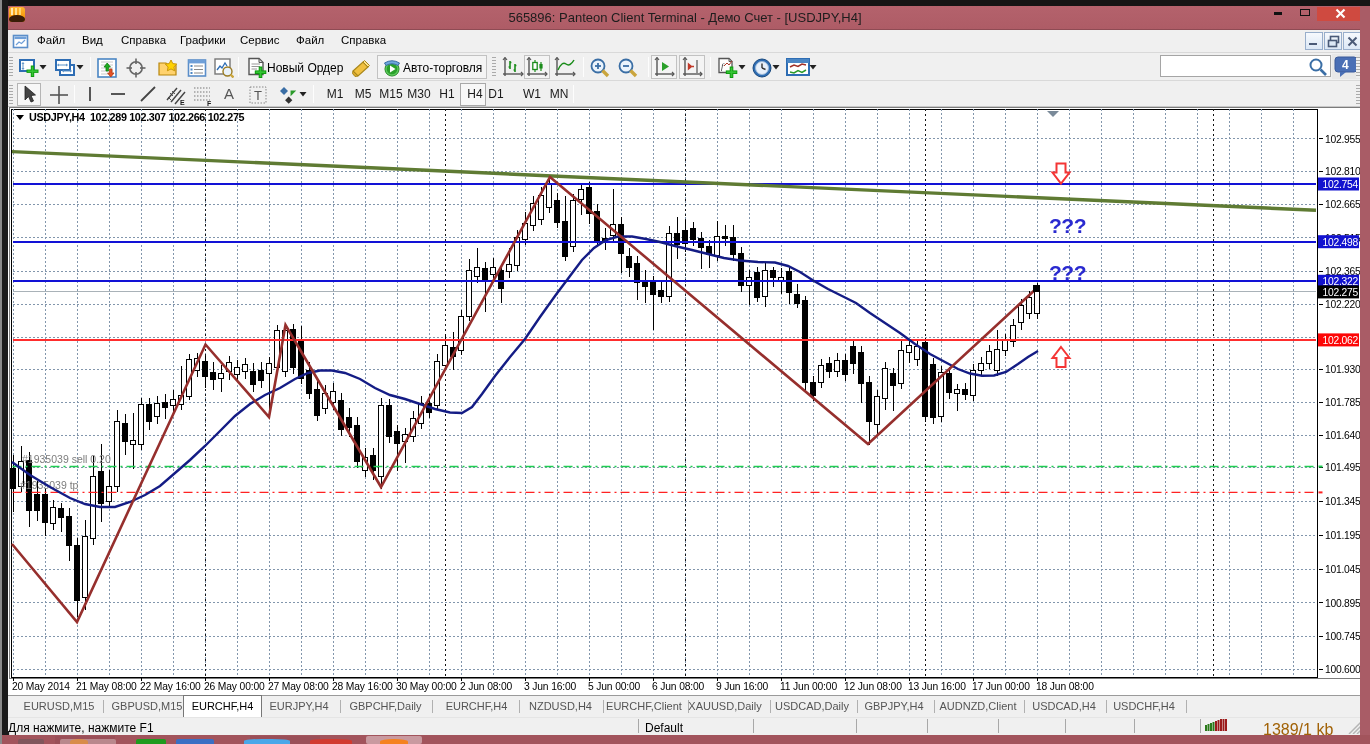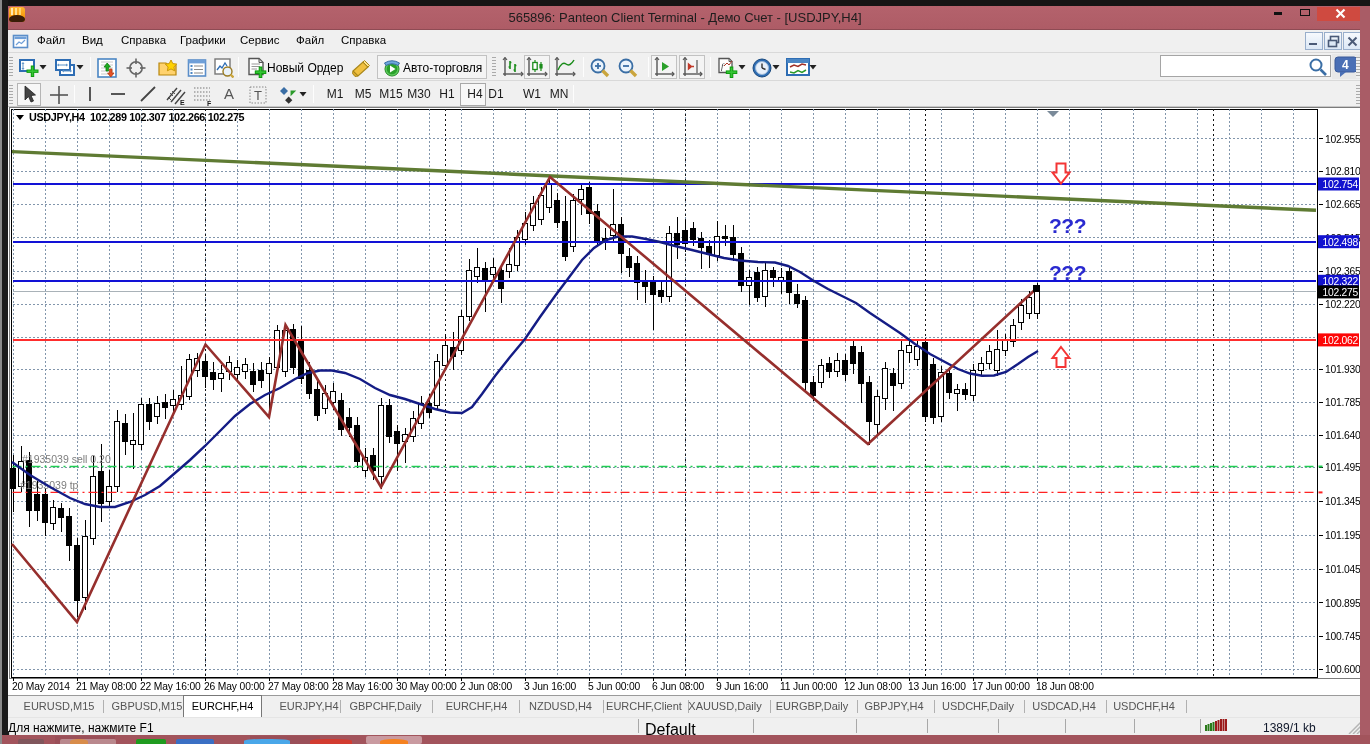--- a/index.html
+++ b/index.html
@@ -807,65 +807,65 @@
     <text x="972" y="689.5" font-size="10.3" letter-spacing="-0.15" fill="#000" font-family="Liberation Sans, sans-serif">17 Jun 00:00</text>
     <line x1="1037" y1="678" x2="1037" y2="681" stroke="#000" stroke-width="1" shape-rendering="crispEdges"></line>
     <text x="1036" y="689.5" font-size="10.3" letter-spacing="-0.15" fill="#000" font-family="Liberation Sans, sans-serif">18 Jun 08:00</text>
 </svg>
 <div id="tabbar"></div>
 <div class="tab" style="left:19px;width:80px">EURUSD,M15</div>
 <div class="tabsep" style="left:103px"></div>
 <div class="tab" style="left:106px;width:82px">GBPUSD,M15</div>
 <div class="tabsep" style="left:192px"></div>
 <div class="tab" style="left:183px;width:79px;background:#fff;border:1px solid #777;border-bottom:none;color:#000;top:695px;height:22px;z-index:3">EURCHF,H4</div>
-<div class="tab" style="left:272px;width:74px">EURJPY,H4</div>
+<div class="tab" style="left:262px;width:74px">EURJPY,H4</div>
 <div class="tabsep" style="left:340px"></div>
 <div class="tab" style="left:343px;width:85px">GBPCHF,Daily</div>
 <div class="tabsep" style="left:432px"></div>
 <div class="tab" style="left:438px;width:77px">EURCHF,H4</div>
 <div class="tabsep" style="left:519px"></div>
 <div class="tab" style="left:522px;width:77px">NZDUSD,H4</div>
 <div class="tabsep" style="left:603px"></div>
 <div class="tab" style="left:604px;width:80px">EURCHF,Client</div>
 <div class="tabsep" style="left:688px"></div>
 <div class="tab" style="left:684px;width:82px">XAUUSD,Daily</div>
 <div class="tabsep" style="left:770px"></div>
-<div class="tab" style="left:771px;width:82px">EURGBP,Daily</div>
+<div class="tab" style="left:771px;width:82px">USDCAD,Daily</div>
 <div class="tabsep" style="left:857px"></div>
 <div class="tab" style="left:858px;width:72px">GBPJPY,H4</div>
 <div class="tabsep" style="left:934px"></div>
-<div class="tab" style="left:936px;width:84px">USDCHF,Daily</div>
+<div class="tab" style="left:936px;width:84px">AUDNZD,Client</div>
 <div class="tabsep" style="left:1024px"></div>
 <div class="tab" style="left:1026px;width:76px">USDCAD,H4</div>
 <div class="tabsep" style="left:1106px"></div>
 <div class="tab" style="left:1106px;width:76px">USDCHF,H4</div>
 <div class="tabsep" style="left:1186px"></div>
 <div id="statusbar"></div>
 <div class="abs" style="left:8px;top:721px;font-size:12px;color:#000">Для нажмите, нажмите F1</div>
 <div class="stsep" style="left:638px;top:719px"></div>
 <div class="stsep" style="left:753px;top:719px"></div>
 <div class="stsep" style="left:856px;top:719px"></div>
 <div class="stsep" style="left:927px;top:719px"></div>
 <div class="stsep" style="left:998px;top:719px"></div>
 <div class="stsep" style="left:1065px;top:719px"></div>
 <div class="stsep" style="left:1134px;top:719px"></div>
 <div class="stsep" style="left:1200px;top:719px"></div>
-<div class="abs" style="left:645px;top:721px;font-size:16px;color:#000">Default</div>
+<div class="abs" style="left:645px;top:721px;font-size:12px;color:#000">Default</div>
 <svg class="abs" style="left:1205px;top:719px" width="24" height="13" viewBox="0 0 24 13">
     <rect x="0.0" y="6" width="2" height="6" fill="#2a7a1a"></rect>
     <rect x="2.5" y="5" width="2" height="7" fill="#2a7a1a"></rect>
     <rect x="5.0" y="4" width="2" height="8" fill="#2a7a1a"></rect>
     <rect x="7.5" y="3" width="2" height="9" fill="#2a7a1a"></rect>
     <rect x="10.0" y="2" width="2" height="10" fill="#9c1a1a"></rect>
     <rect x="12.5" y="1" width="2" height="11" fill="#9c1a1a"></rect>
     <rect x="15.0" y="0" width="2" height="12" fill="#9c1a1a"></rect>
     <rect x="17.5" y="0" width="2" height="12" fill="#9c1a1a"></rect>
     <rect x="20.0" y="0" width="2" height="12" fill="#9c1a1a"></rect>
   </svg>
-<div class="abs" style="left:1263px;top:721px;font-size:12px;color:#0f172a">1389/1 kb</div>
+<div class="abs" style="left:1263px;top:721px;font-size:16px;color:#a16207">1389/1 kb</div>
 <svg class="abs" style="left:1348px;top:721px" width="14" height="13" viewBox="0 0 14 13">
     <g stroke="#b5b5b5" stroke-width="1.5">
       <line x1="13" y1="1" x2="1" y2="13"></line>
       <line x1="13" y1="5" x2="5" y2="13"></line>
       <line x1="13" y1="9" x2="9" y2="13"></line>
     </g>
   </svg>
 <div id="taskbar"></div>
 <div class="abs" style="left:55px;top:736px;width:60px;height:8px;background:#9a4f58"></div>
 <div class="abs" style="left:250px;top:736px;width:70px;height:8px;background:#9a4f58"></div>

